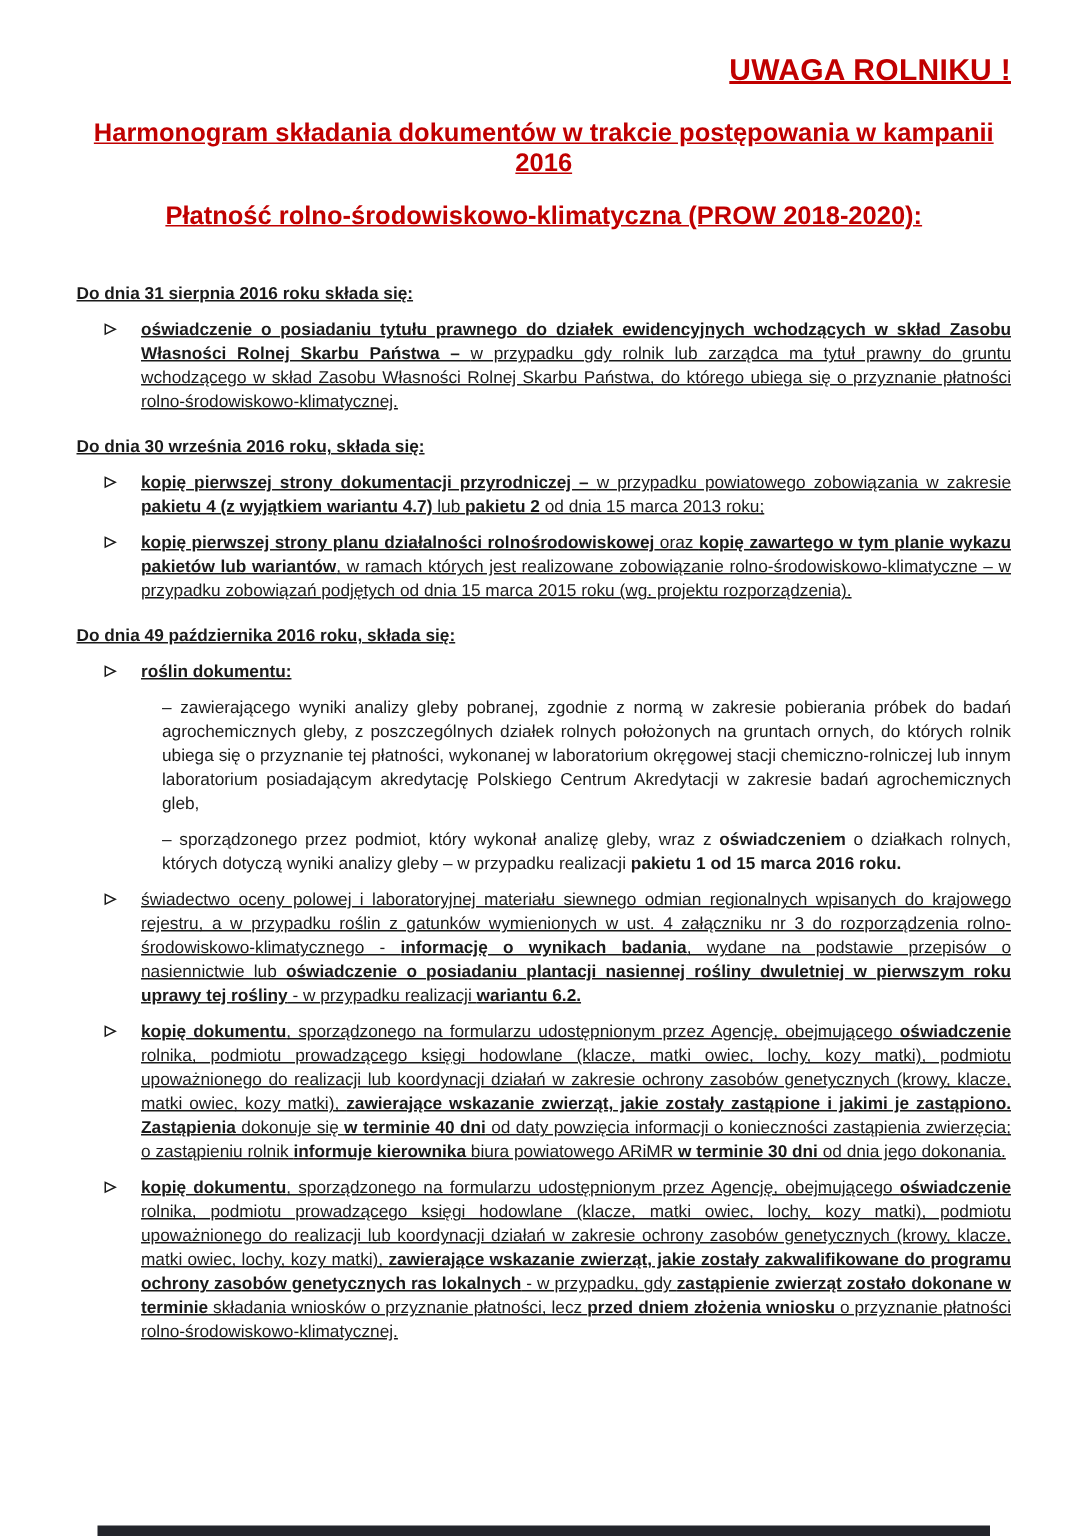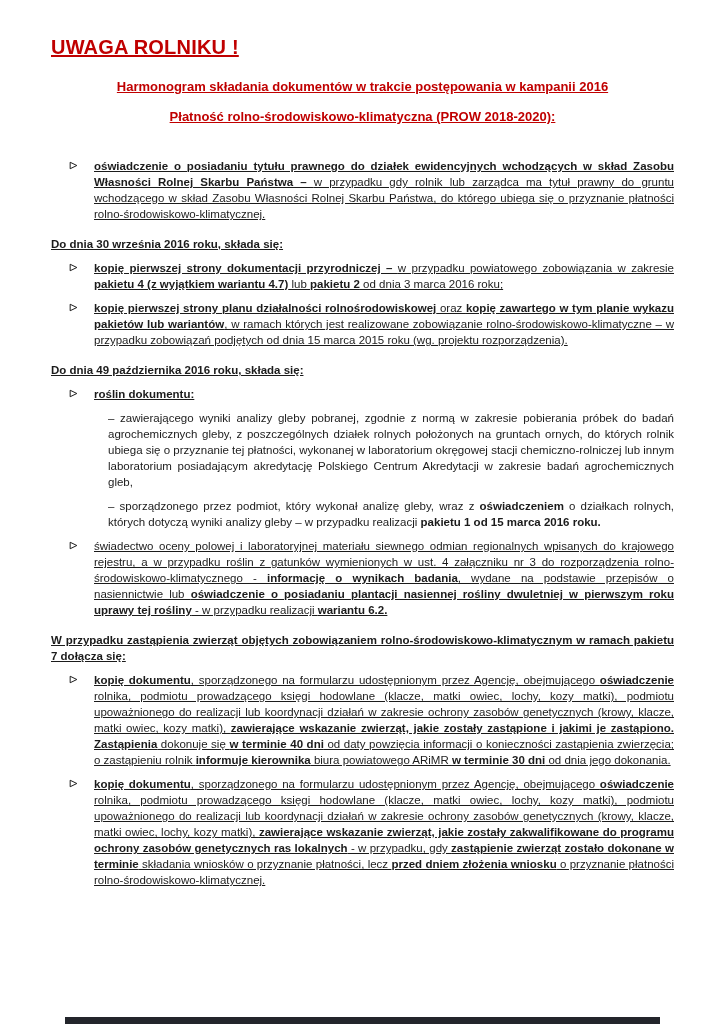--- a/index.html
+++ b/index.html
@@ -12,30 +12,30 @@
     font-family: "Liberation Sans", sans-serif;
     color: #1b1b1b;
   }
   .page {
     width: 725px;
     height: 1024px;
     padding: 36px 51px 0 51px;
     position: relative;
   }
   .doc-title {
-    text-align: left;
+    text-align: right;
     font-size: 20px;
     font-weight: bold;
     text-decoration: underline;
     margin-bottom: 20px;
     letter-spacing: 0.2px;
   }
   .doc-subtitle {
     text-align: center;
-    font-size: 13px;
+    font-size: 17px;
     font-weight: bold;
     text-decoration: underline;
     margin-bottom: 15px;
   }
   .doc-body {
     margin-top: 34px;
     font-size: 11.5px;
     line-height: 16px;
     text-align: justify;
   }
@@ -73,40 +73,40 @@
 </style>
 </head>
 <body>
 
 <div class="page">
   <div class="doc-title" style="color: rgb(192, 0, 0);">UWAGA ROLNIKU !</div>
   <div class="doc-subtitle" style="color: rgb(192, 0, 0);">Harmonogram składania dokumentów w trakcie postępowania w kampanii 2016</div>
   <div class="doc-subtitle" style="color: rgb(192, 0, 0);">Płatność rolno-środowiskowo-klimatyczna (PROW 2018-2020):</div>
 
   <div class="doc-body">
+      <div class="heading"><span><span class="bold">Do dnia 31 sierpnia 2016 roku składa się:</span></span></div>
       <div class="bullet"><span class="marker"><svg width="9" height="9" viewBox="0 0 10 10">
             <path d="M1.3 1.4 L8.7 5 L1.3 8.6 Z" fill="#ffffff" stroke="#1b1b1b" stroke-width="1.1" stroke-linejoin="miter"></path>
           </svg></span><span><span class="bold">oświadczenie o posiadaniu tytułu prawnego do działek ewidencyjnych wchodzących w skład Zasobu Własności Rolnej Skarbu Państwa – </span><span>w przypadku gdy rolnik lub zarządca ma tytuł prawny do gruntu wchodzącego w skład Zasobu Własności Rolnej Skarbu Państwa, do którego ubiega się o przyznanie płatności rolno-środowiskowo-klimatycznej.</span></span></div>
       <div class="heading"><span><span class="bold">Do dnia 30 września 2016 roku, składa się:</span></span></div>
       <div class="bullet"><span class="marker"><svg width="9" height="9" viewBox="0 0 10 10">
             <path d="M1.3 1.4 L8.7 5 L1.3 8.6 Z" fill="#ffffff" stroke="#1b1b1b" stroke-width="1.1" stroke-linejoin="miter"></path>
-          </svg></span><span><span class="bold">kopię pierwszej strony dokumentacji przyrodniczej – </span><span>w przypadku powiatowego zobowiązania w zakresie </span><span class="bold">pakietu 4 (z wyjątkiem wariantu 4.7)</span><span> lub </span><span class="bold">pakietu 2</span><span> od dnia 3 marca 2016 roku;</span></span></div>
+          </svg></span><span><span class="bold">kopię pierwszej strony dokumentacji przyrodniczej – </span><span>w przypadku powiatowego zobowiązania w zakresie </span><span class="bold">pakietu 4 (z wyjątkiem wariantu 4.7)</span><span> lub </span><span class="bold">pakietu 2</span><span> od dnia 15 marca 2013 roku;</span></span></div>
       <div class="bullet"><span class="marker"><svg width="9" height="9" viewBox="0 0 10 10">
             <path d="M1.3 1.4 L8.7 5 L1.3 8.6 Z" fill="#ffffff" stroke="#1b1b1b" stroke-width="1.1" stroke-linejoin="miter"></path>
           </svg></span><span><span class="bold">kopię pierwszej strony planu działalności rolnośrodowiskowej</span><span> oraz </span><span class="bold">kopię zawartego w tym planie wykazu pakietów lub wariantów</span><span>, w ramach których jest realizowane zobowiązanie rolno-środowiskowo-klimatyczne – w przypadku zobowiązań podjętych od dnia 15 marca 2015 roku (wg. projektu rozporządzenia).</span></span></div>
       <div class="heading"><span><span class="bold">Do dnia 49 października 2016 roku, składa się:</span></span></div>
       <div class="bullet"><span class="marker"><svg width="9" height="9" viewBox="0 0 10 10">
             <path d="M1.3 1.4 L8.7 5 L1.3 8.6 Z" fill="#ffffff" stroke="#1b1b1b" stroke-width="1.1" stroke-linejoin="miter"></path>
           </svg></span><span><span class="bold">roślin dokumentu:</span></span></div>
       <div class="subpara"><span><span>– zawierającego wyniki analizy gleby pobranej, zgodnie z normą w zakresie pobierania próbek do badań agrochemicznych gleby, z poszczególnych działek rolnych położonych na gruntach ornych, do których rolnik ubiega się o przyznanie tej płatności, wykonanej w laboratorium okręgowej stacji chemiczno-rolniczej lub innym laboratorium posiadającym akredytację Polskiego Centrum Akredytacji w zakresie badań agrochemicznych gleb,</span></span></div>
       <div class="subpara"><span><span>– sporządzonego przez podmiot, który wykonał analizę gleby, wraz z </span><span class="bold">oświadczeniem</span><span> o działkach rolnych, których dotyczą wyniki analizy gleby – w przypadku realizacji </span><span class="bold">pakietu 1 od 15 marca 2016 roku.</span></span></div>
       <div class="bullet"><span class="marker"><svg width="9" height="9" viewBox="0 0 10 10">
             <path d="M1.3 1.4 L8.7 5 L1.3 8.6 Z" fill="#ffffff" stroke="#1b1b1b" stroke-width="1.1" stroke-linejoin="miter"></path>
           </svg></span><span><span>świadectwo oceny polowej i laboratoryjnej materiału siewnego odmian regionalnych wpisanych do krajowego rejestru, a w przypadku roślin z gatunków wymienionych w ust. 4 załączniku nr 3 do rozporządzenia rolno-środowiskowo-klimatycznego - </span><span class="bold">informację o wynikach badania</span><span>, wydane na podstawie przepisów o nasiennictwie lub </span><span class="bold">oświadczenie o posiadaniu plantacji nasiennej rośliny dwuletniej w pierwszym roku uprawy tej rośliny</span><span> - w przypadku realizacji </span><span class="bold">wariantu 6.2.</span></span></div>
-      <div class="heading"><span><span class="bold">W przypadku zastąpienia zwierząt objętych zobowiązaniem rolno-środowiskowo-klimatycznym w ramach pakietu 7 dołącza się:</span></span></div>
       <div class="bullet"><span class="marker"><svg width="9" height="9" viewBox="0 0 10 10">
             <path d="M1.3 1.4 L8.7 5 L1.3 8.6 Z" fill="#ffffff" stroke="#1b1b1b" stroke-width="1.1" stroke-linejoin="miter"></path>
           </svg></span><span><span class="bold">kopię dokumentu</span><span>, sporządzonego na formularzu udostępnionym przez Agencję, obejmującego </span><span class="bold">oświadczenie</span><span> rolnika, podmiotu prowadzącego księgi hodowlane (klacze, matki owiec, lochy, kozy matki), podmiotu upoważnionego do realizacji lub koordynacji działań w zakresie ochrony zasobów genetycznych (krowy, klacze, matki owiec, kozy matki), </span><span class="bold">zawierające wskazanie zwierząt, jakie zostały zastąpione i jakimi je zastąpiono. Zastąpienia</span><span> dokonuje się </span><span class="bold">w terminie 40 dni</span><span> od daty powzięcia informacji o konieczności zastąpienia zwierzęcia; o zastąpieniu rolnik </span><span class="bold">informuje kierownika</span><span> biura powiatowego ARiMR </span><span class="bold">w terminie 30 dni</span><span> od dnia jego dokonania.</span></span></div>
       <div class="bullet"><span class="marker"><svg width="9" height="9" viewBox="0 0 10 10">
             <path d="M1.3 1.4 L8.7 5 L1.3 8.6 Z" fill="#ffffff" stroke="#1b1b1b" stroke-width="1.1" stroke-linejoin="miter"></path>
           </svg></span><span><span class="bold">kopię dokumentu</span><span>, sporządzonego na formularzu udostępnionym przez Agencję, obejmującego </span><span class="bold">oświadczenie</span><span> rolnika, podmiotu prowadzącego księgi hodowlane (klacze, matki owiec, lochy, kozy matki), podmiotu upoważnionego do realizacji lub koordynacji działań w zakresie ochrony zasobów genetycznych (krowy, klacze, matki owiec, lochy, kozy matki), </span><span class="bold">zawierające wskazanie zwierząt, jakie zostały zakwalifikowane do programu ochrony zasobów genetycznych ras lokalnych</span><span> - w przypadku, gdy </span><span class="bold">zastąpienie zwierząt zostało dokonane w terminie</span><span> składania wniosków o przyznanie płatności, lecz </span><span class="bold">przed dniem złożenia wniosku</span><span> o przyznanie płatności rolno-środowiskowo-klimatycznej.</span></span></div>
     </div>
 
   <div class="bottom-bar" style="background: rgb(35, 37, 43);"></div>
 </div>

